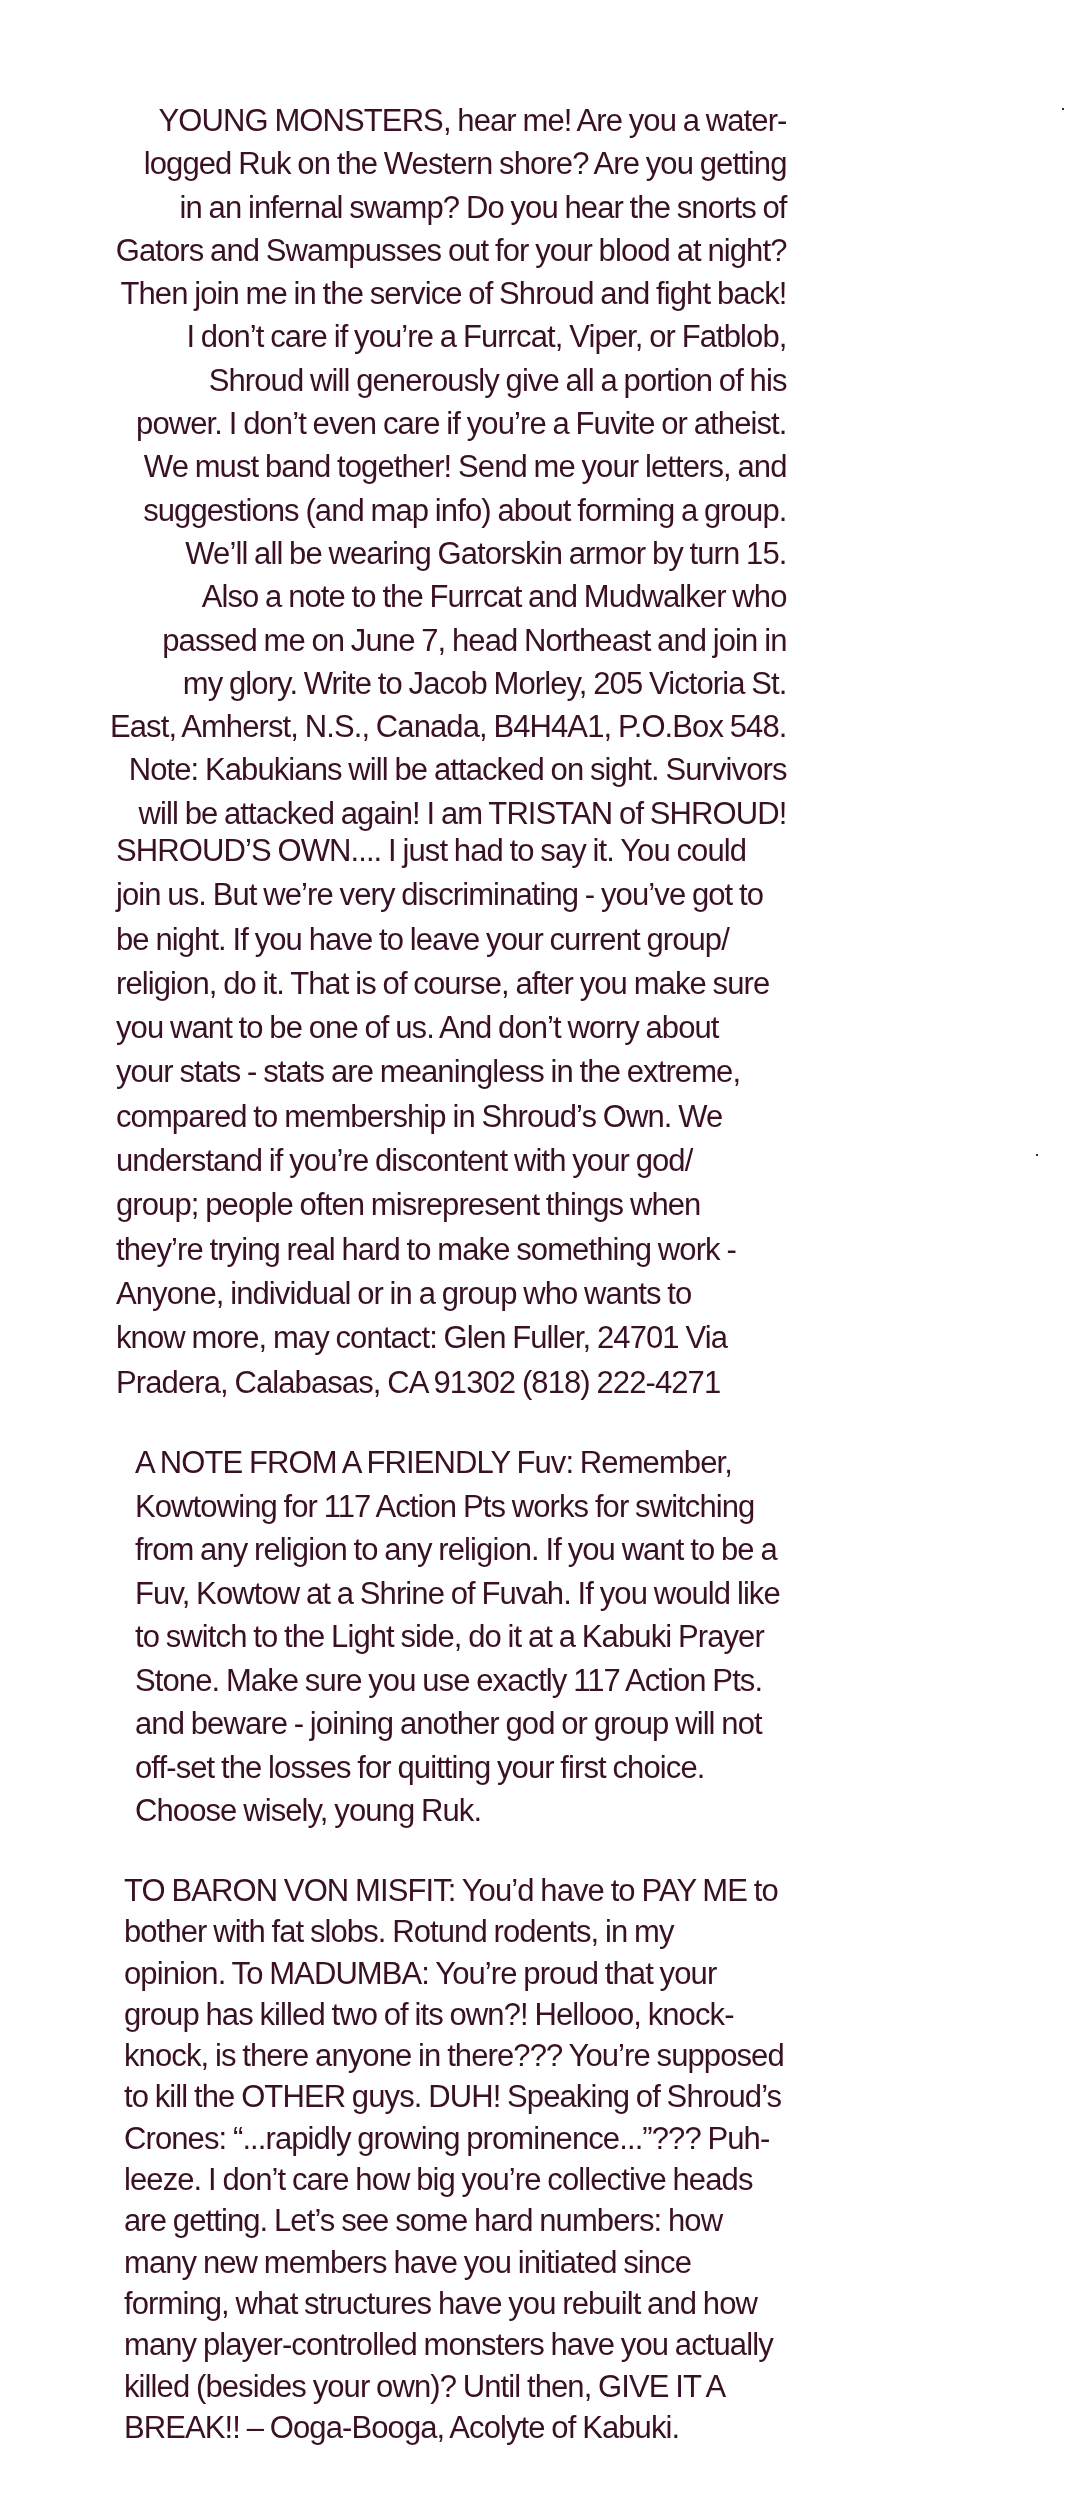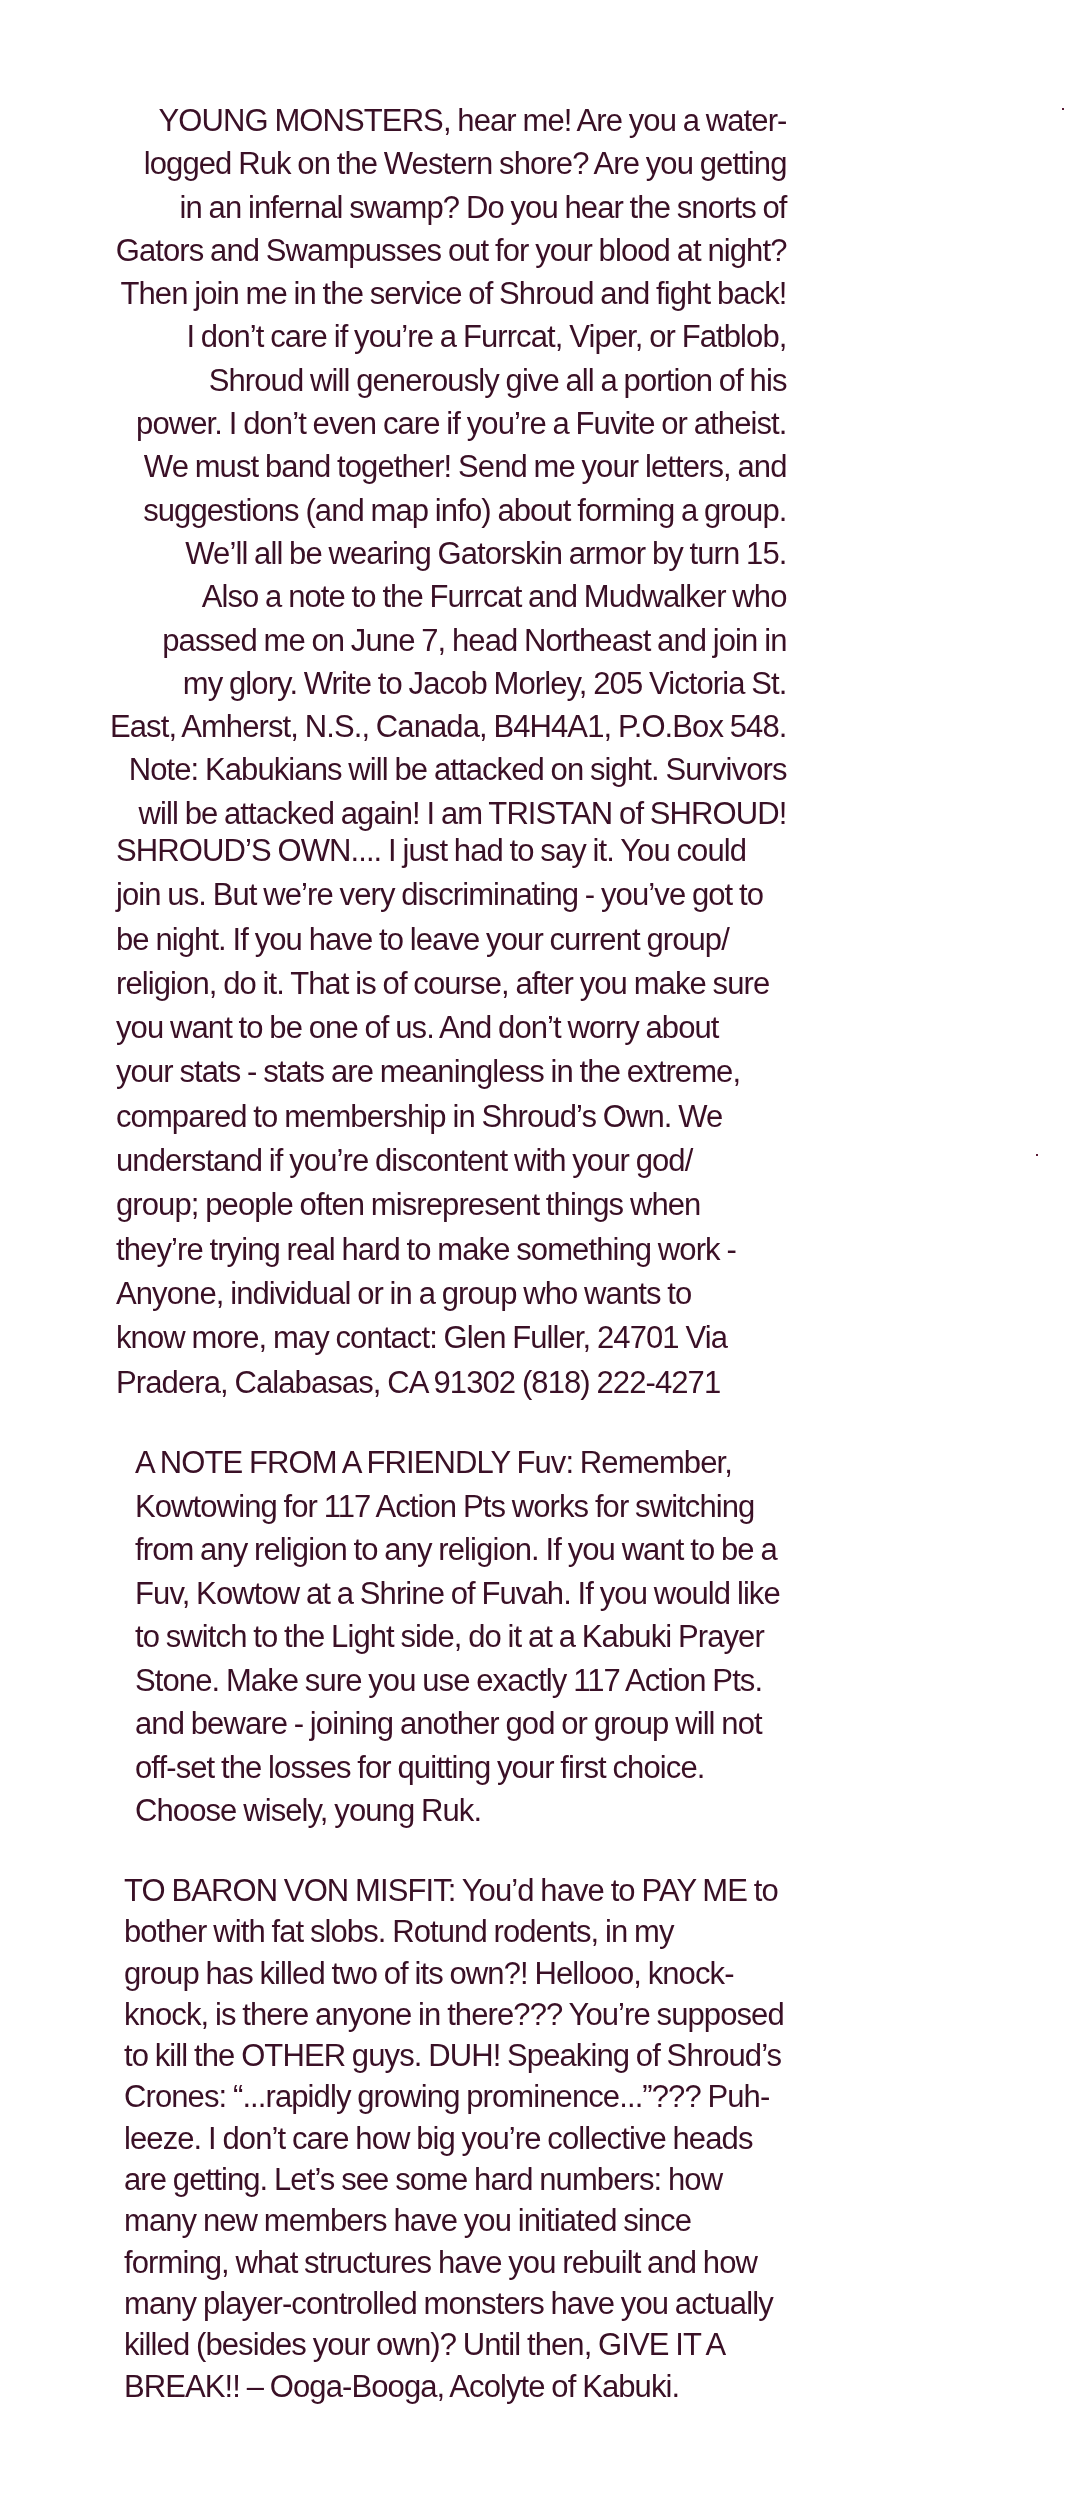--- a/index.html
+++ b/index.html
@@ -88,20 +88,21 @@
       <span class="line">Fuv, Kowtow at a Shrine of Fuvah. If you would like</span>
       <span class="line">to switch to the Light side, do it at a Kabuki Prayer</span>
       <span class="line">Stone. Make sure you use exactly 117 Action Pts.</span>
       <span class="line">and beware - joining another god or group will not</span>
       <span class="line">off-set the losses for quitting your first choice.</span>
       <span class="line">Choose wisely, young Ruk.</span>
     </div>
   <div class="para" style="left: 124px; top: 1826px; margin-top: 44px; --lh: 41.3px;">
       <span class="line">TO BARON VON MISFIT: You’d have to PAY ME to</span>
       <span class="line">bother with fat slobs. Rotund rodents, in my</span>
+      <span class="line">opinion. To MADUMBA: You’re proud that your</span>
       <span class="line">group has killed two of its own?! Hellooo, knock-</span>
       <span class="line">knock, is there anyone in there??? You’re supposed</span>
       <span class="line">to kill the OTHER guys. DUH! Speaking of Shroud’s</span>
       <span class="line">Crones: “...rapidly growing prominence...”??? Puh-</span>
       <span class="line">leeze. I don’t care how big you’re collective heads</span>
       <span class="line">are getting. Let’s see some hard numbers: how</span>
       <span class="line">many new members have you initiated since</span>
       <span class="line">forming, what structures have you rebuilt and how</span>
       <span class="line">many player-controlled monsters have you actually</span>
       <span class="line">killed (besides your own)? Until then, GIVE IT A</span>

